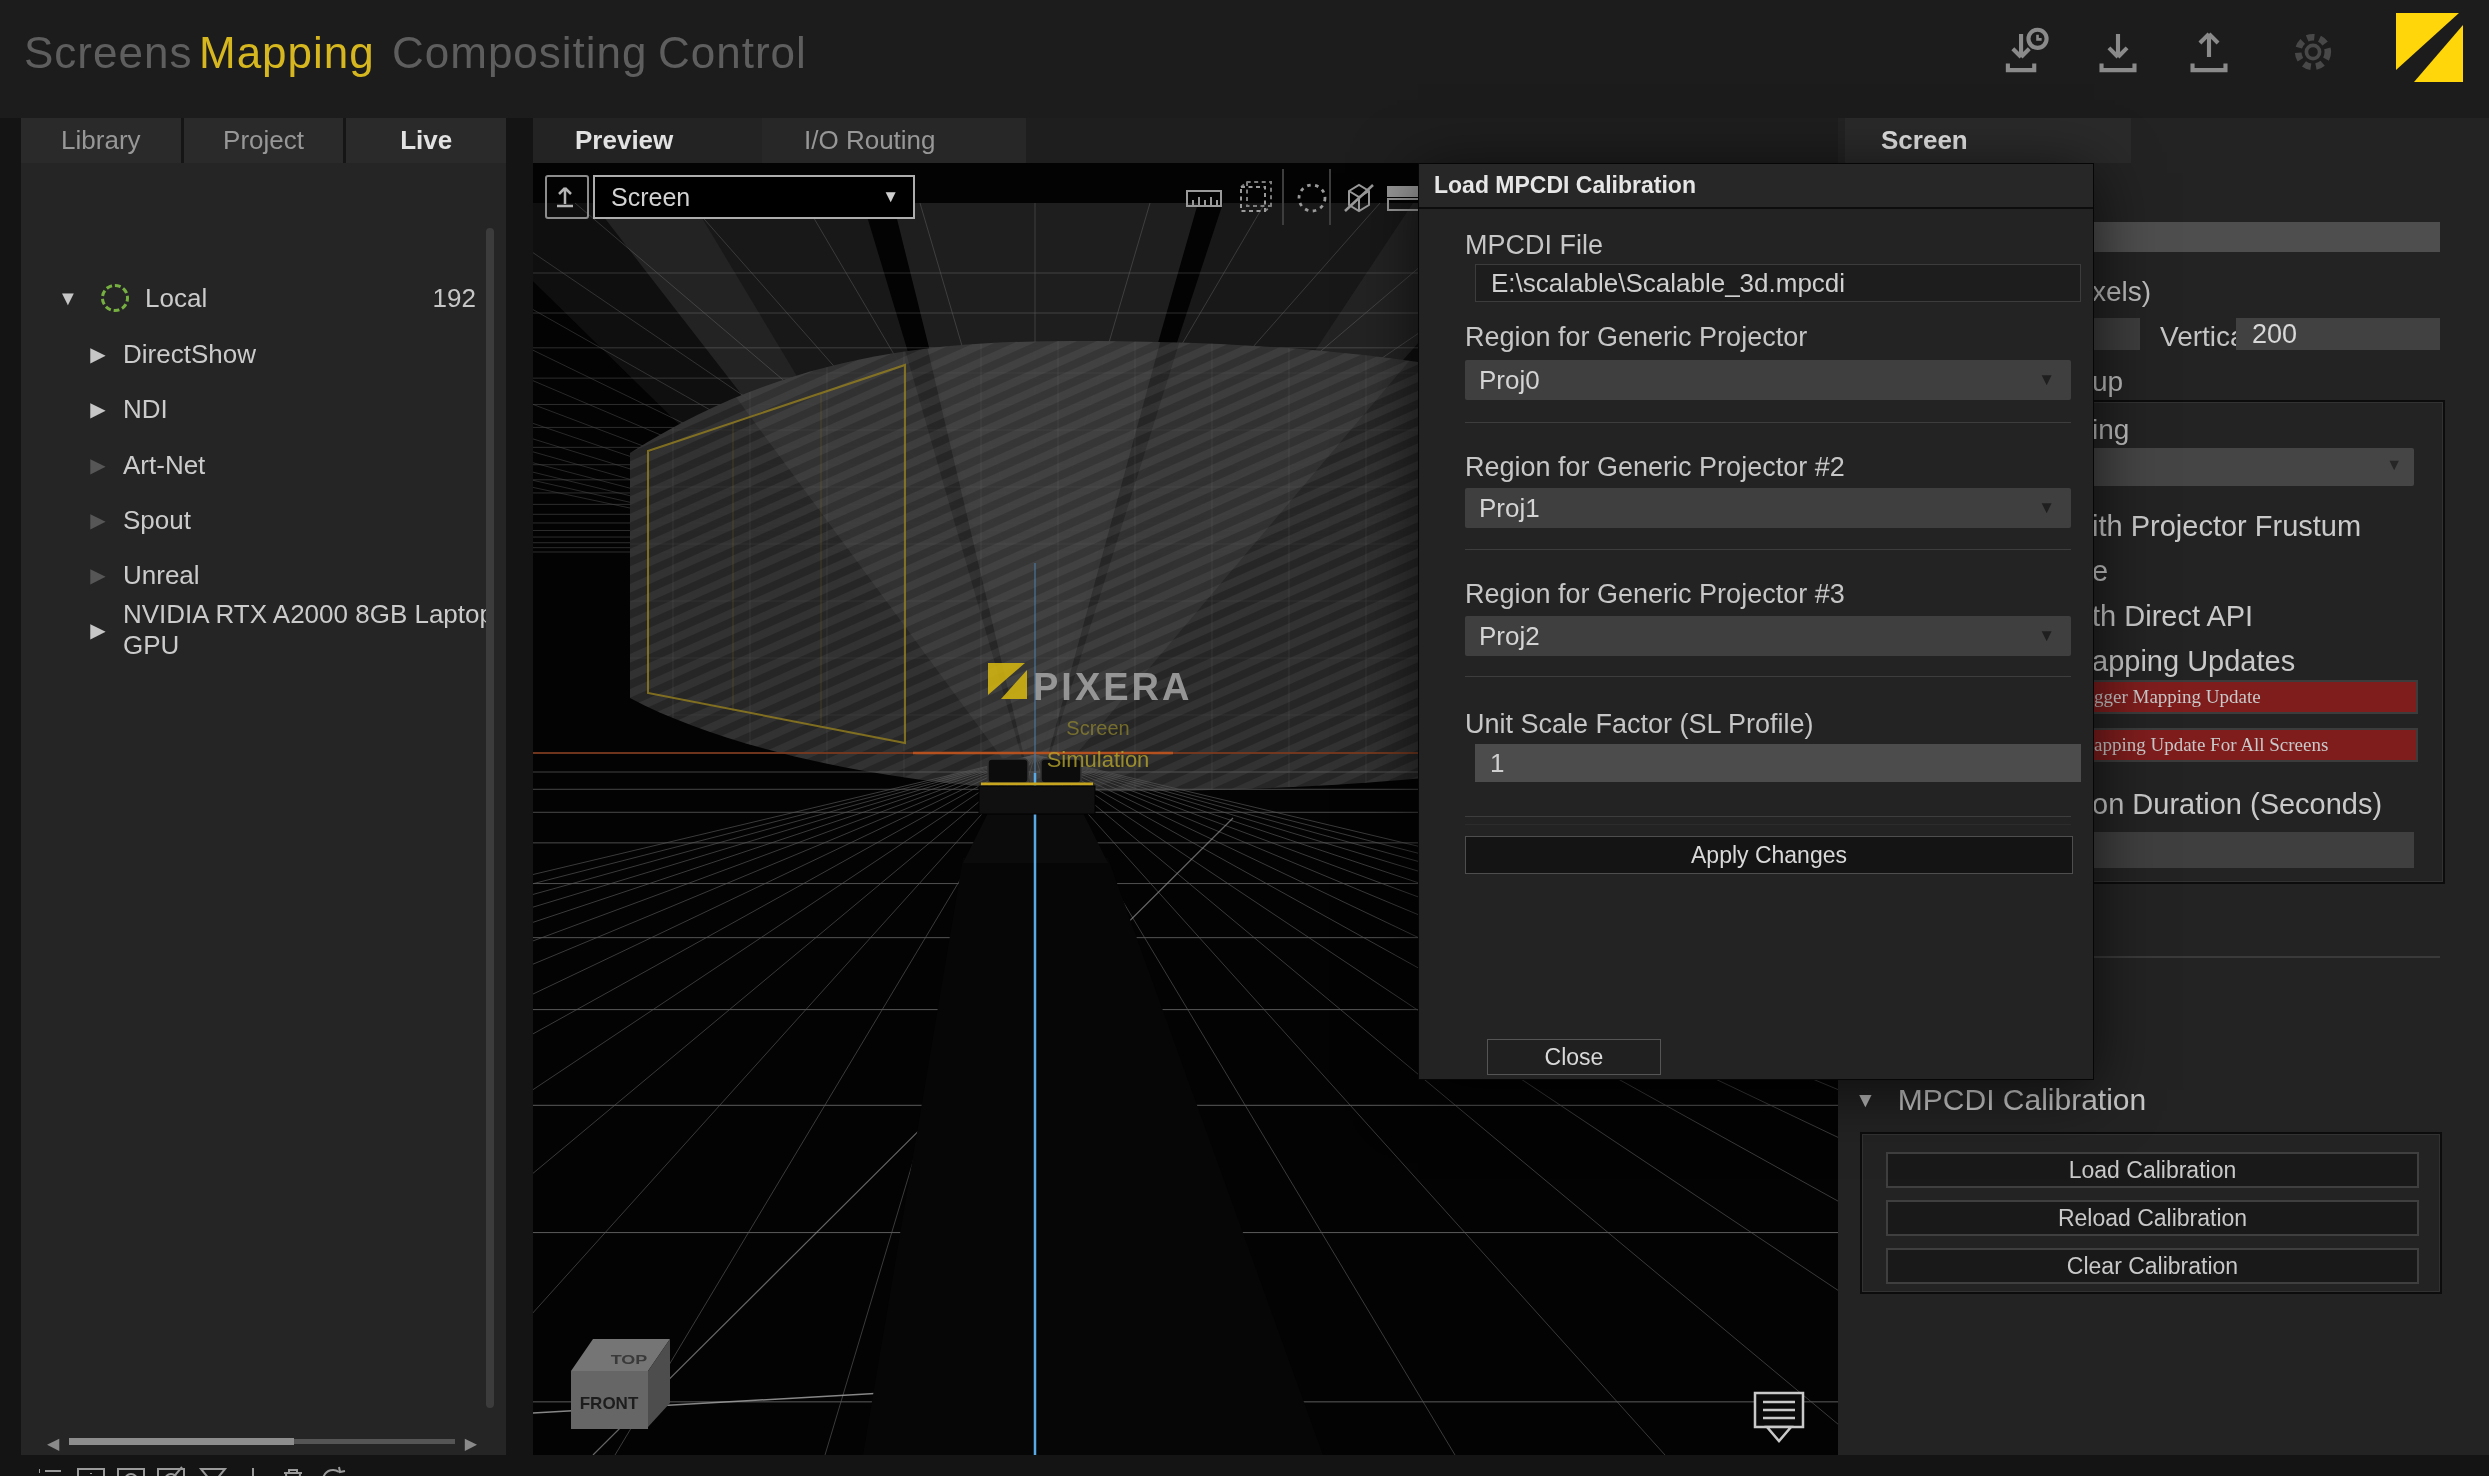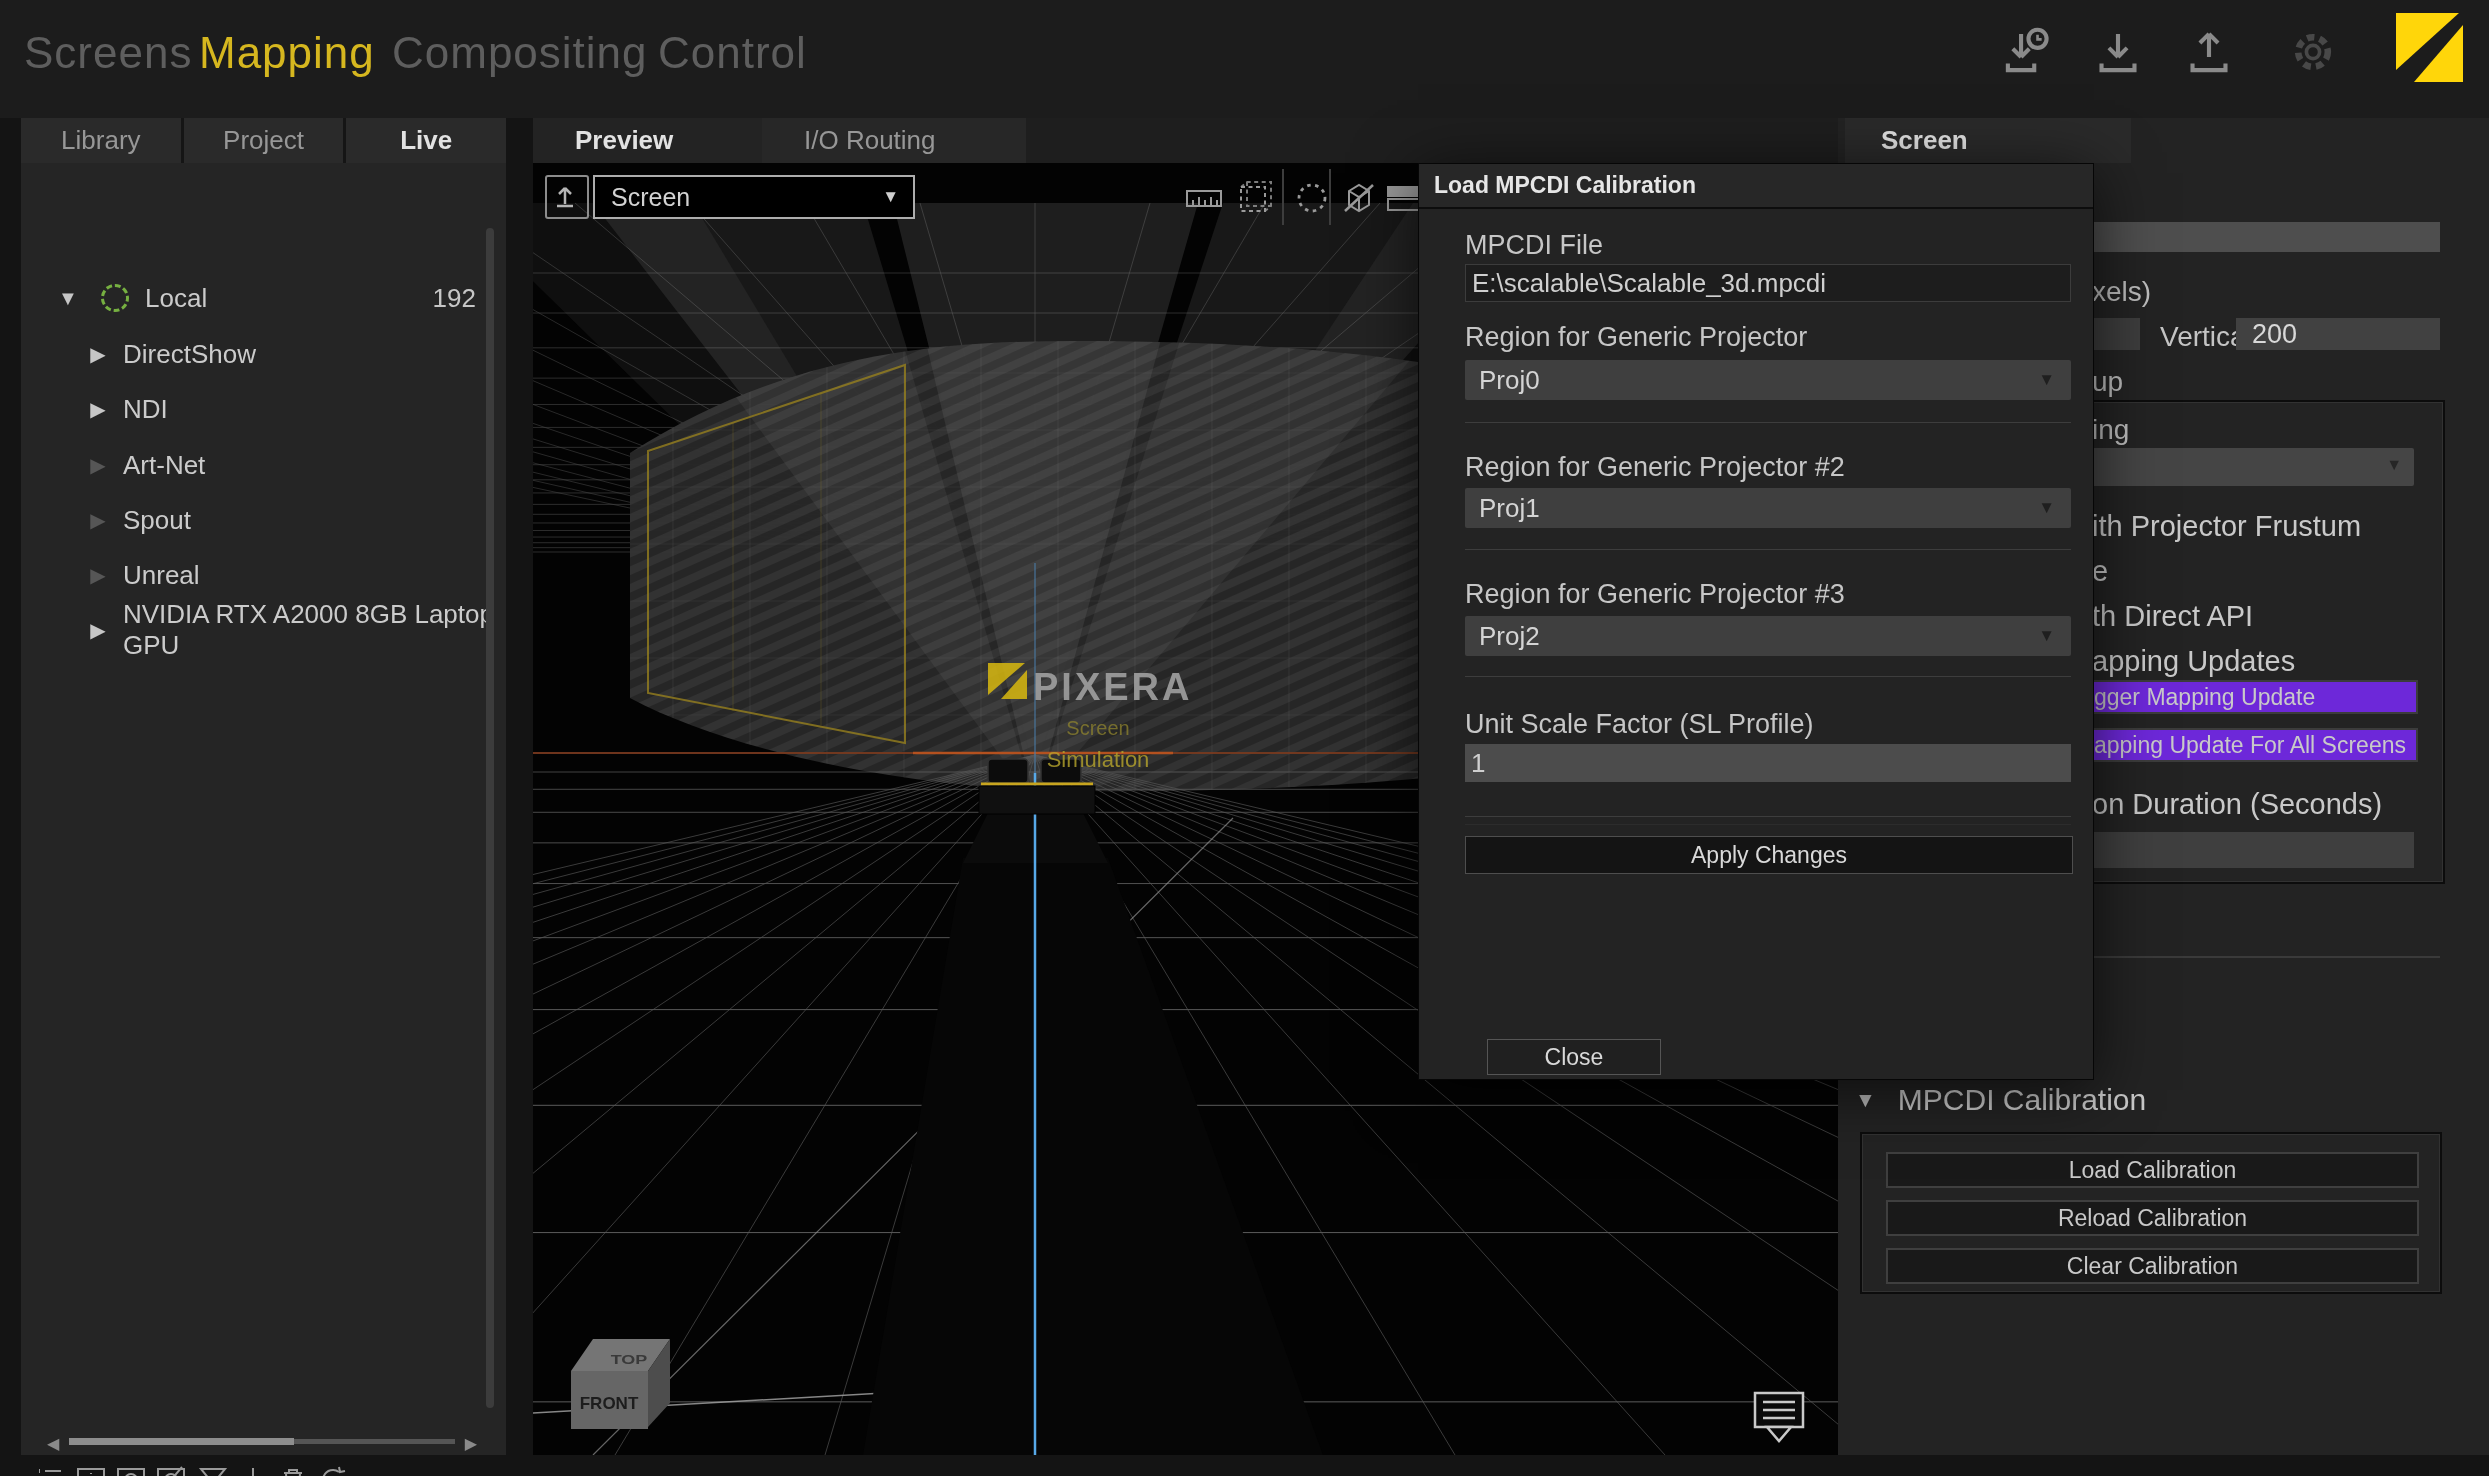--- a/index.html
+++ b/index.html
@@ -52,39 +52,39 @@
   #screensel .car{position:absolute;right:14px;font-size:17px;color:#cfcfcf;}
   .vico{position:absolute;top:14px;width:42px;height:42px;}
   .vico svg{stroke:#9a9a9a;fill:none;stroke-width:2;}
   .vsep{position:absolute;top:6px;width:2px;height:56px;background:#3d3d3d;}
 
   
   #rightpanel{left:1838px;top:118px;width:651px;height:1337px;background:#232323;}
   #rtab{left:7px;width:250px;padding-left:36px;}
   .frag{position:absolute;font-size:28px;color:#bdbdbd;white-space:nowrap;}
   .rinput{position:absolute;background:#3d3d3d;border-radius:0;}
-  .rbtn{position:absolute;background:#6d28d9;border:2px solid #3c3c3c;color:#c9c9c9;font-size:23px;
-        display:flex;align-items:center;overflow:hidden;}
+  .rbtn{position:absolute;background:#7f1d1d;border:2px solid #3c3c3c;color:#c9c9c9;font-size:19px;
+        display:flex;align-items:center;overflow:hidden;font-family:Liberation Serif, serif;}
   .rgroup{position:absolute;border:2px solid #0c0c0c;box-shadow:inset 0 0 0 1px #323232;}
   .rdrop{position:absolute;background:#454545;border-radius:2px;}
   .rdrop .car{position:absolute;right:12px;top:8px;font-size:16px;color:#262626;}
   .rsep{position:absolute;height:2px;background:#3a3a3a;}
   #mpcdihdr{position:absolute;left:17px;top:965px;font-size:30px;color:#c9c9c9;display:flex;align-items:center;gap:22px;}
   #mpcdihdr .tri{font-size:21px;color:#bdbdbd;}
   .calbtn{position:absolute;left:48px;width:529px;height:32px;background:#191919;border:2px solid #3f3f3f;
           color:#c9c9c9;font-size:23px;display:flex;align-items:center;justify-content:center;}
 
   
   #modal{left:1418px;top:163px;width:674px;height:915px;background:#232323;border:1px solid #060606;
          box-shadow:0 10px 60px rgba(0,0,0,.65);z-index:20;}
   #mtitle{position:absolute;left:0;top:0;width:100%;height:45px;background:#272727;border-bottom:2px solid #0d0d0d;
           font-size:23px;font-weight:bold;color:#e6e6e6;display:flex;align-items:center;padding-left:15px;box-sizing:border-box;}
   .mlabel{position:absolute;left:46px;font-size:27px;color:#c6c6c6;white-space:nowrap;}
-  .mtext{position:absolute;left:46px;width:606px;height:38px;background:#1d1d1d;border:1px solid #3c3c3c;
-         box-sizing:border-box;font-size:26px;color:#cfcfcf;display:flex;align-items:center;padding-left:6px;}
+  .mtext{position:absolute;left:56px;width:606px;height:38px;background:#1d1d1d;border:1px solid #3c3c3c;
+         box-sizing:border-box;font-size:26px;color:#cfcfcf;display:flex;align-items:center;padding-left:15px;}
   .mdrop{position:absolute;left:46px;width:606px;height:40px;background:#3f3f3f;border-radius:2px;
          font-size:26px;color:#d4d4d4;display:flex;align-items:center;padding-left:14px;box-sizing:border-box;}
   .mdrop .car{position:absolute;right:16px;font-size:17px;color:#1f1f1f;}
   .mlite{background:#4c4c4c;border:none;}
   .msep{position:absolute;left:46px;width:606px;height:1px;background:#3d3d3d;}
   #mapply{position:absolute;left:46px;top:672px;width:606px;height:36px;background:#141414;border:1px solid #4e4e4e;
           color:#d9d9d9;font-size:23px;display:flex;align-items:center;justify-content:center;}
   #mclose{position:absolute;left:28px;top:875px;width:172px;height:34px;background:#202020;border:1px solid #555;
           color:#d9d9d9;font-size:23px;display:flex;align-items:center;justify-content:center;margin-left:40px;}
 </style>

